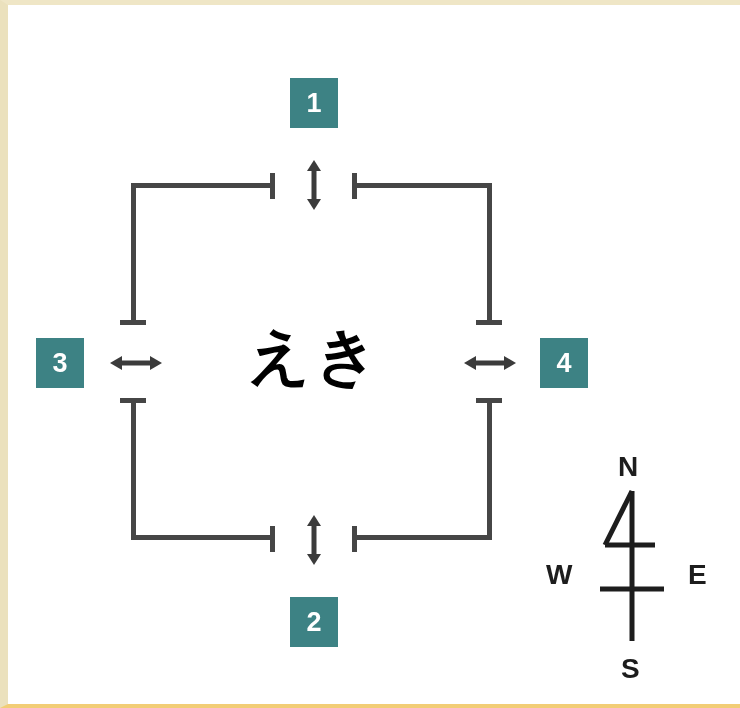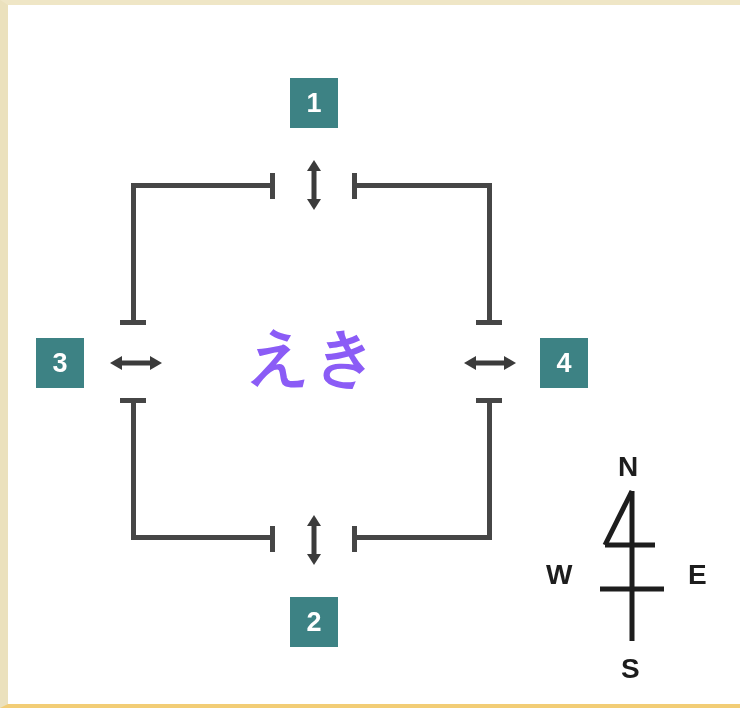--- a/index.html
+++ b/index.html
@@ -52,21 +52,21 @@
   
   .station-name {
     position: absolute;
     left: 222px;
     top: 320px;
     width: 170px;
     text-align: center;
     font-family: "DejaVu Sans", "Liberation Sans", sans-serif;
     font-size: 62px;
     font-weight: 700;
-    color: #8b5cf6;
+    color: #000000;
     line-height: 1;
     letter-spacing: 4px;
     white-space: nowrap;
   }
 
   
   .badge {
     position: absolute;
     width: 48px;
     height: 50px;

